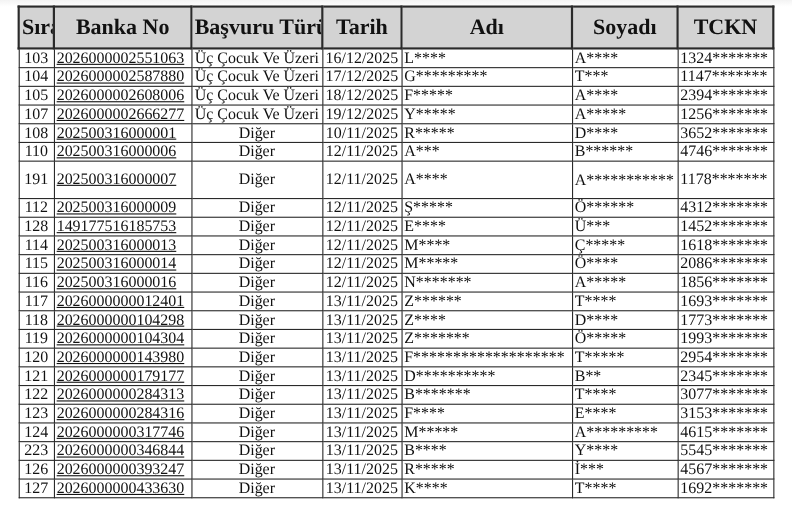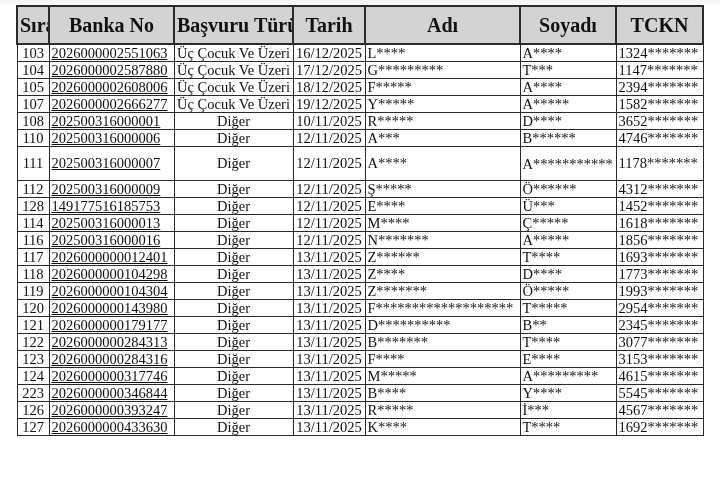--- a/index.html
+++ b/index.html
@@ -115,42 +115,42 @@
         <td class="c-soyadi">A****</td>
         <td class="c-tckn">2394*******</td>
       </tr>
       <tr>
         <td class="c-sira">107</td>
         <td class="c-banka sep-double">2026000002666277</td>
         <td class="c-tur">Üç Çocuk Ve Üzeri</td>
         <td class="c-tarih">19/12/2025</td>
         <td class="c-adi">Y*****</td>
         <td class="c-soyadi">A*****</td>
-        <td class="c-tckn">1582*******</td>
+        <td class="c-tckn">1256*******</td>
       </tr>
       <tr>
         <td class="c-sira">108</td>
         <td class="c-banka sep-double">202500316000001</td>
         <td class="c-tur">Diğer</td>
         <td class="c-tarih">10/11/2025</td>
         <td class="c-adi">R*****</td>
         <td class="c-soyadi">D****</td>
         <td class="c-tckn">3652*******</td>
       </tr>
       <tr>
         <td class="c-sira">110</td>
         <td class="c-banka sep-double">202500316000006</td>
         <td class="c-tur">Diğer</td>
         <td class="c-tarih">12/11/2025</td>
         <td class="c-adi">A***</td>
         <td class="c-soyadi">B******</td>
         <td class="c-tckn">4746*******</td>
       </tr>
       <tr class="tall">
-        <td class="c-sira">111</td>
+        <td class="c-sira">191</td>
         <td class="c-banka sep-double">202500316000007</td>
         <td class="c-tur">Diğer</td>
         <td class="c-tarih">12/11/2025</td>
         <td class="c-adi">A****</td>
         <td class="c-soyadi">A*********** *</td>
         <td class="c-tckn">1178*******</td>
       </tr>
       <tr>
         <td class="c-sira">112</td>
         <td class="c-banka sep-double">202500316000009</td>
@@ -170,20 +170,29 @@
         <td class="c-tckn">1452*******</td>
       </tr>
       <tr>
         <td class="c-sira">114</td>
         <td class="c-banka sep-double">202500316000013</td>
         <td class="c-tur">Diğer</td>
         <td class="c-tarih">12/11/2025</td>
         <td class="c-adi">M****</td>
         <td class="c-soyadi">Ç*****</td>
         <td class="c-tckn">1618*******</td>
+      </tr>
+      <tr>
+        <td class="c-sira">115</td>
+        <td class="c-banka sep-double">202500316000014</td>
+        <td class="c-tur">Diğer</td>
+        <td class="c-tarih">12/11/2025</td>
+        <td class="c-adi">M*****</td>
+        <td class="c-soyadi">Ö****</td>
+        <td class="c-tckn">2086*******</td>
       </tr>
       <tr>
         <td class="c-sira">116</td>
         <td class="c-banka sep-double">202500316000016</td>
         <td class="c-tur">Diğer</td>
         <td class="c-tarih">12/11/2025</td>
         <td class="c-adi">N*******</td>
         <td class="c-soyadi">A*****</td>
         <td class="c-tckn">1856*******</td>
       </tr>

